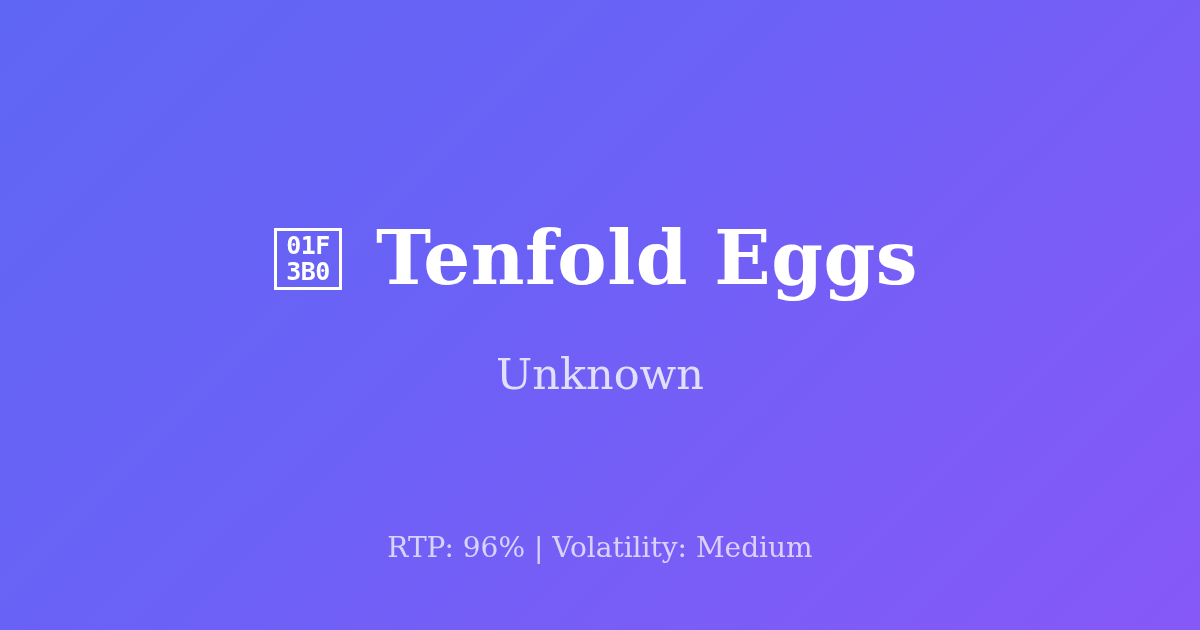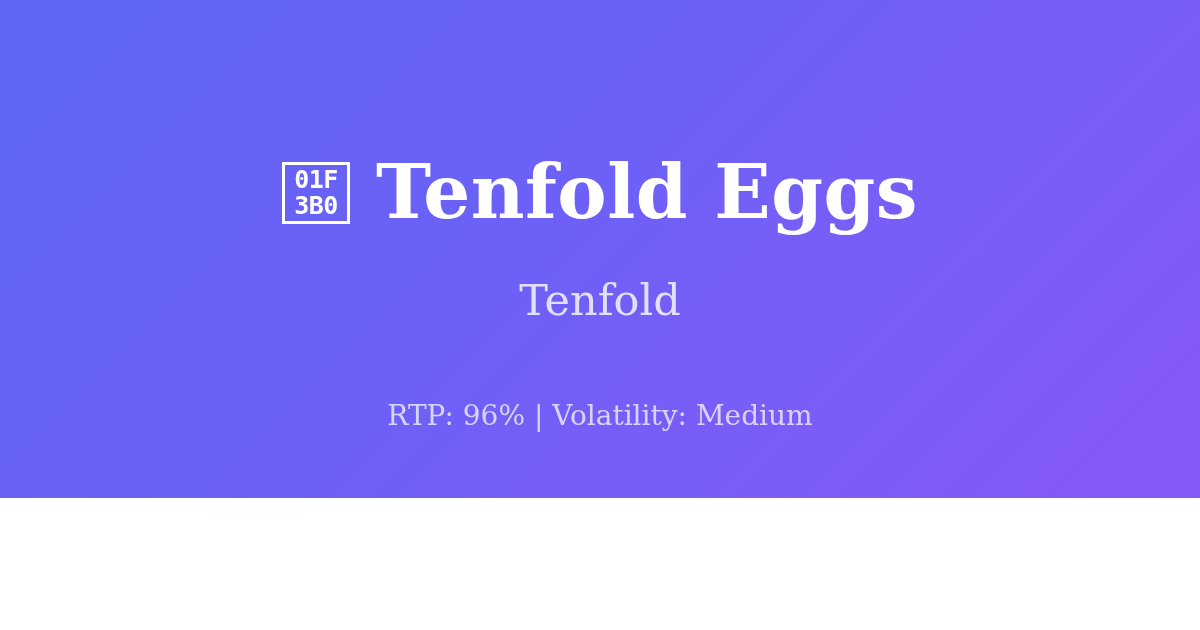--- a/index.html
+++ b/index.html
@@ -11,21 +11,21 @@
     width: 1200px;
     height: 630px;
     overflow: hidden;
     font-family: "DejaVu Serif", "Liberation Serif", serif;
   }
 
   .og-card {
     position: relative;
     box-sizing: border-box;
     width: 1200px;
-    height: 498px;
+    height: 630px;
     background: linear-gradient(135deg, #5f66f3 0%, #6b61f6 42%, #7a5df7 70%, #8658f8 100%);
     display: flex;
     flex-direction: column;
     align-items: center;
     justify-content: center;
     padding: 0 60px 0 60px;
   }
 
   .hero {
     display: flex;
@@ -71,21 +71,21 @@
   }
 
   .game-title {
     font-family: "DejaVu Serif", "Liberation Serif", serif;
     font-weight: 700;
     font-size: 74px;
     line-height: 1.06;
     color: #ffffff;
     letter-spacing: 0.5px;
     white-space: nowrap;
-    margin: 0;
+    margin: 8px;
   }
 
   .game-subtitle {
     font-family: "DejaVu Serif", "Liberation Serif", serif;
     font-weight: 400;
     font-size: 43px;
     line-height: 1.2;
     color: rgba(255, 255, 255, 0.80);
     margin: 43px 0 0 0;
     text-align: center;
@@ -114,18 +114,18 @@
     <div class="title-row">
 
       <span class="tofu">
         <span class="tofu-row">01F</span>
         <span class="tofu-row">3B0</span>
       </span>
 
       <h1 class="game-title">Tenfold Eggs</h1>
     </div>
 
-    <div class="game-subtitle">Tenfold</div>
+    <div class="game-subtitle">Unknown</div>
   </div>
 
   <div class="meta-line">RTP: 96% | Volatility: Medium</div>
 
 </div>
 
 </body></html>

